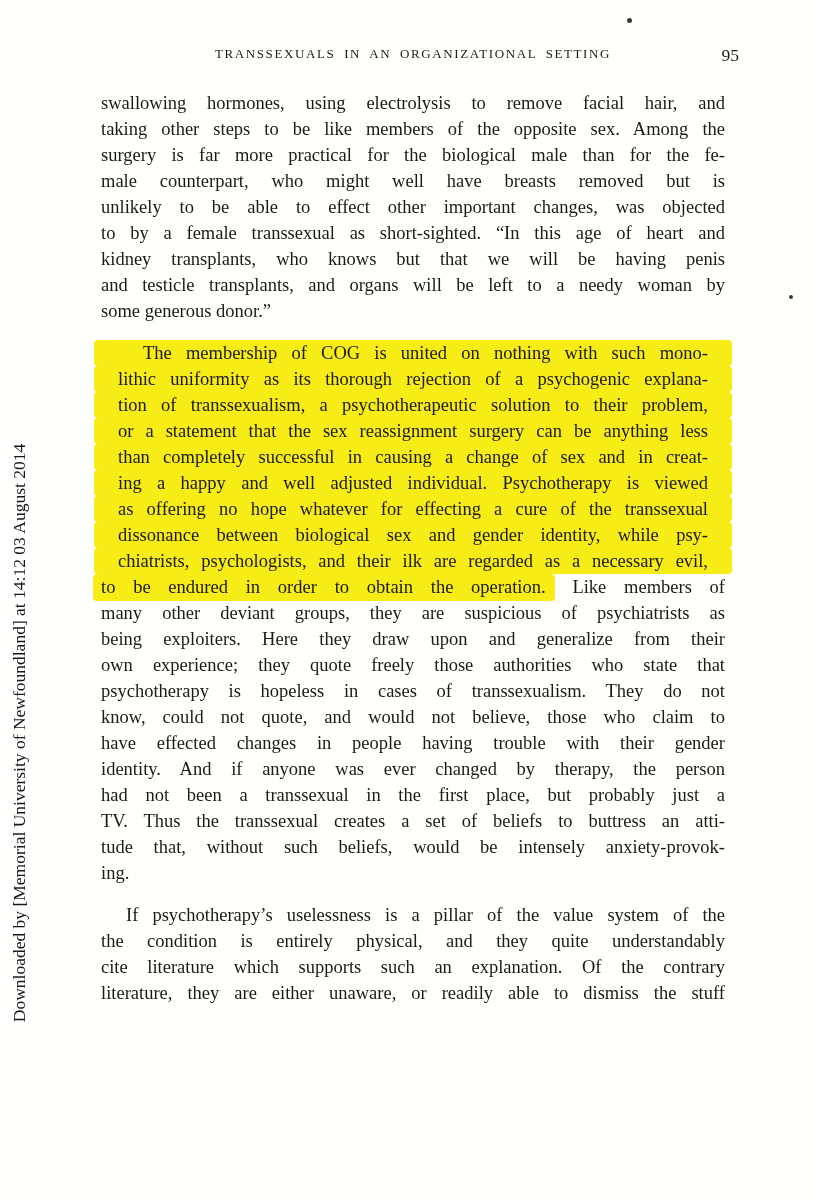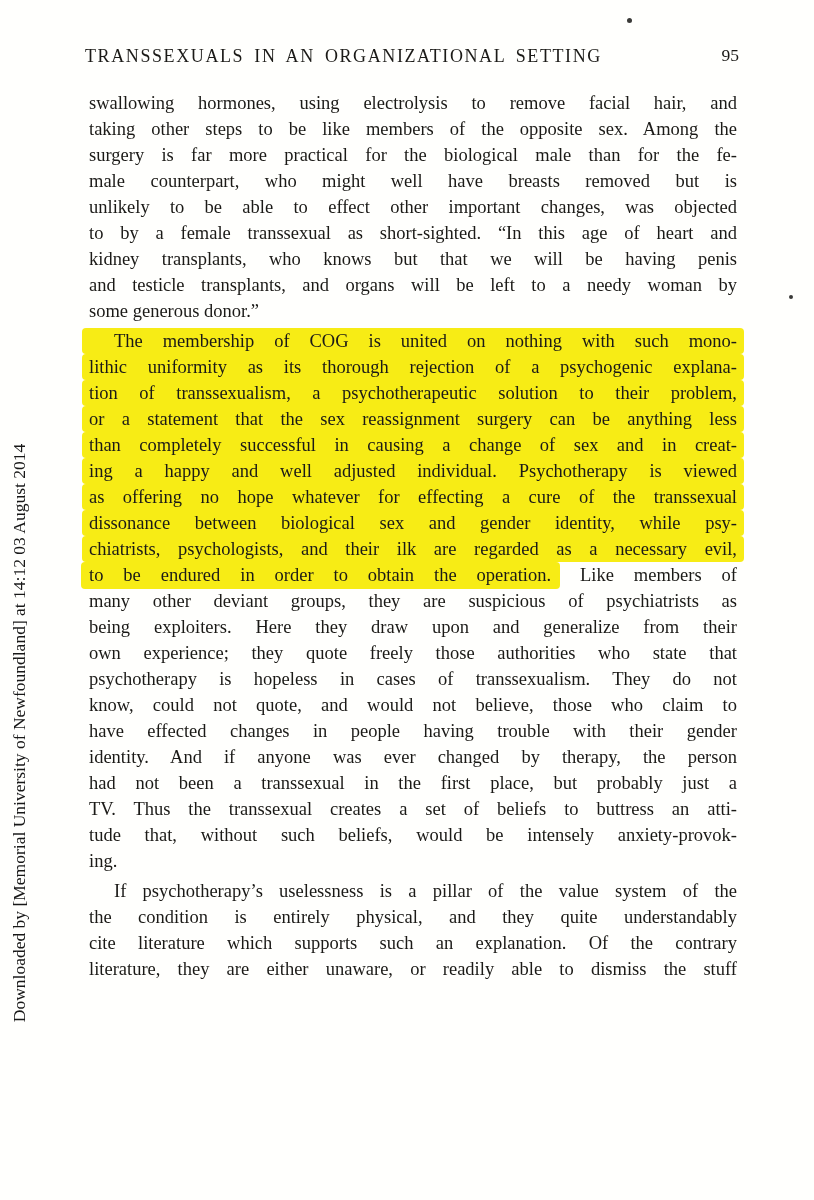--- a/index.html
+++ b/index.html
@@ -22,48 +22,49 @@
     left: 85px;
     top: 46px;
     width: 656px;
   }
   .header {
     position: relative;
     height: 20px;
     margin-bottom: 24px;
   }
   .running-title {
-    font-size: 18px;
+    text-align: center;
+    font-size: 13px;
     letter-spacing: 1.6px;
     word-spacing: 4px;
     color: var(--ink);
     white-space: nowrap;
   }
   .page-number {
     position: absolute;
     right: 2px;
     top: -1px;
     font-size: 17.5px;
     margin-left: 17px;
   }
   .body-text { width: 656px; }
-  .para { margin: 4px; }
+  .para { margin: 16px; }
   .line {
     font-size: 18.5px;
     line-height: 26px;
     text-align: justify;
     text-align-last: justify;
     white-space: normal;
   }
   .line.short { text-align-last: left; }
   .line.indent { text-indent: 25px; }
   .hl-line {
     background: var(--hl);
     margin: 0 -7px;
-    padding: 0 7px;
+    padding: 0 24px;
     border-radius: 4px;
   }
   .hl {
     background: var(--hl);
     border-radius: 4px;
     padding: 3px 9px 4px 8px;
     margin-left: -8px;
     box-decoration-break: clone;
     -webkit-box-decoration-break: clone;
   }

